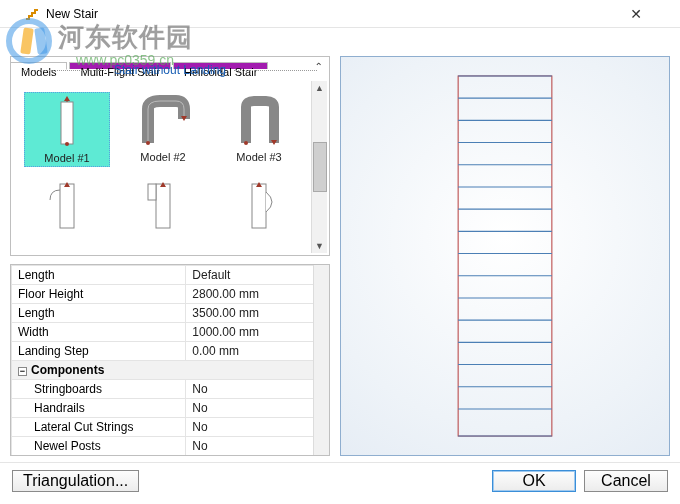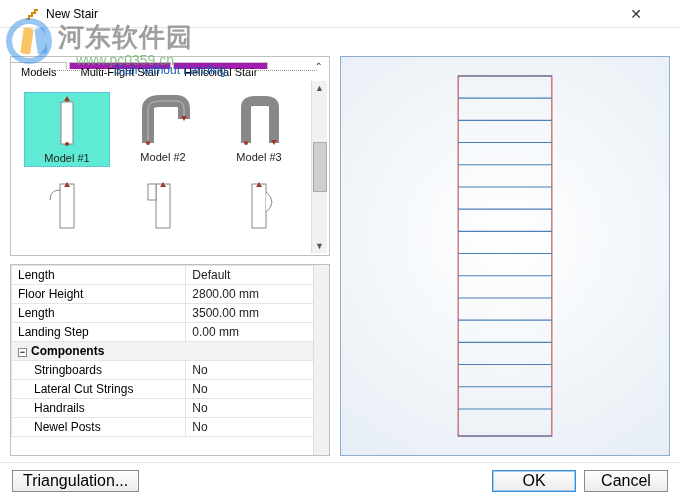--- a/index.html
+++ b/index.html
@@ -164,36 +164,40 @@
             </tr>
         <tr>
               <td>Floor Height</td>
               <td class="val">2800.00 mm</td>
             </tr>
         <tr>
               <td>Length</td>
               <td class="val">3500.00 mm</td>
             </tr>
         <tr>
+              <td>Width</td>
+              <td class="val">1000.00 mm</td>
+            </tr>
+        <tr>
               <td>Landing Step</td>
               <td class="val">0.00 mm</td>
             </tr>
         <tr class="group">
               <td colspan="2"><span class="pm">−</span><span>Components</span></td>
             </tr>
         <tr class="child">
               <td>Stringboards</td>
               <td class="val">No</td>
             </tr>
         <tr class="child">
+              <td>Handrails</td>
+              <td class="val">No</td>
+            </tr>
+        <tr class="child">
               <td>Lateral Cut Strings</td>
-              <td class="val">No</td>
-            </tr>
-        <tr class="child">
-              <td>Handrails</td>
               <td class="val">No</td>
             </tr>
         <tr class="child">
               <td>Newel Posts</td>
               <td class="val">No</td>
             </tr>
       </tbody>
         </table>
       <div class="propgrid-scroll"></div>
     </div>

